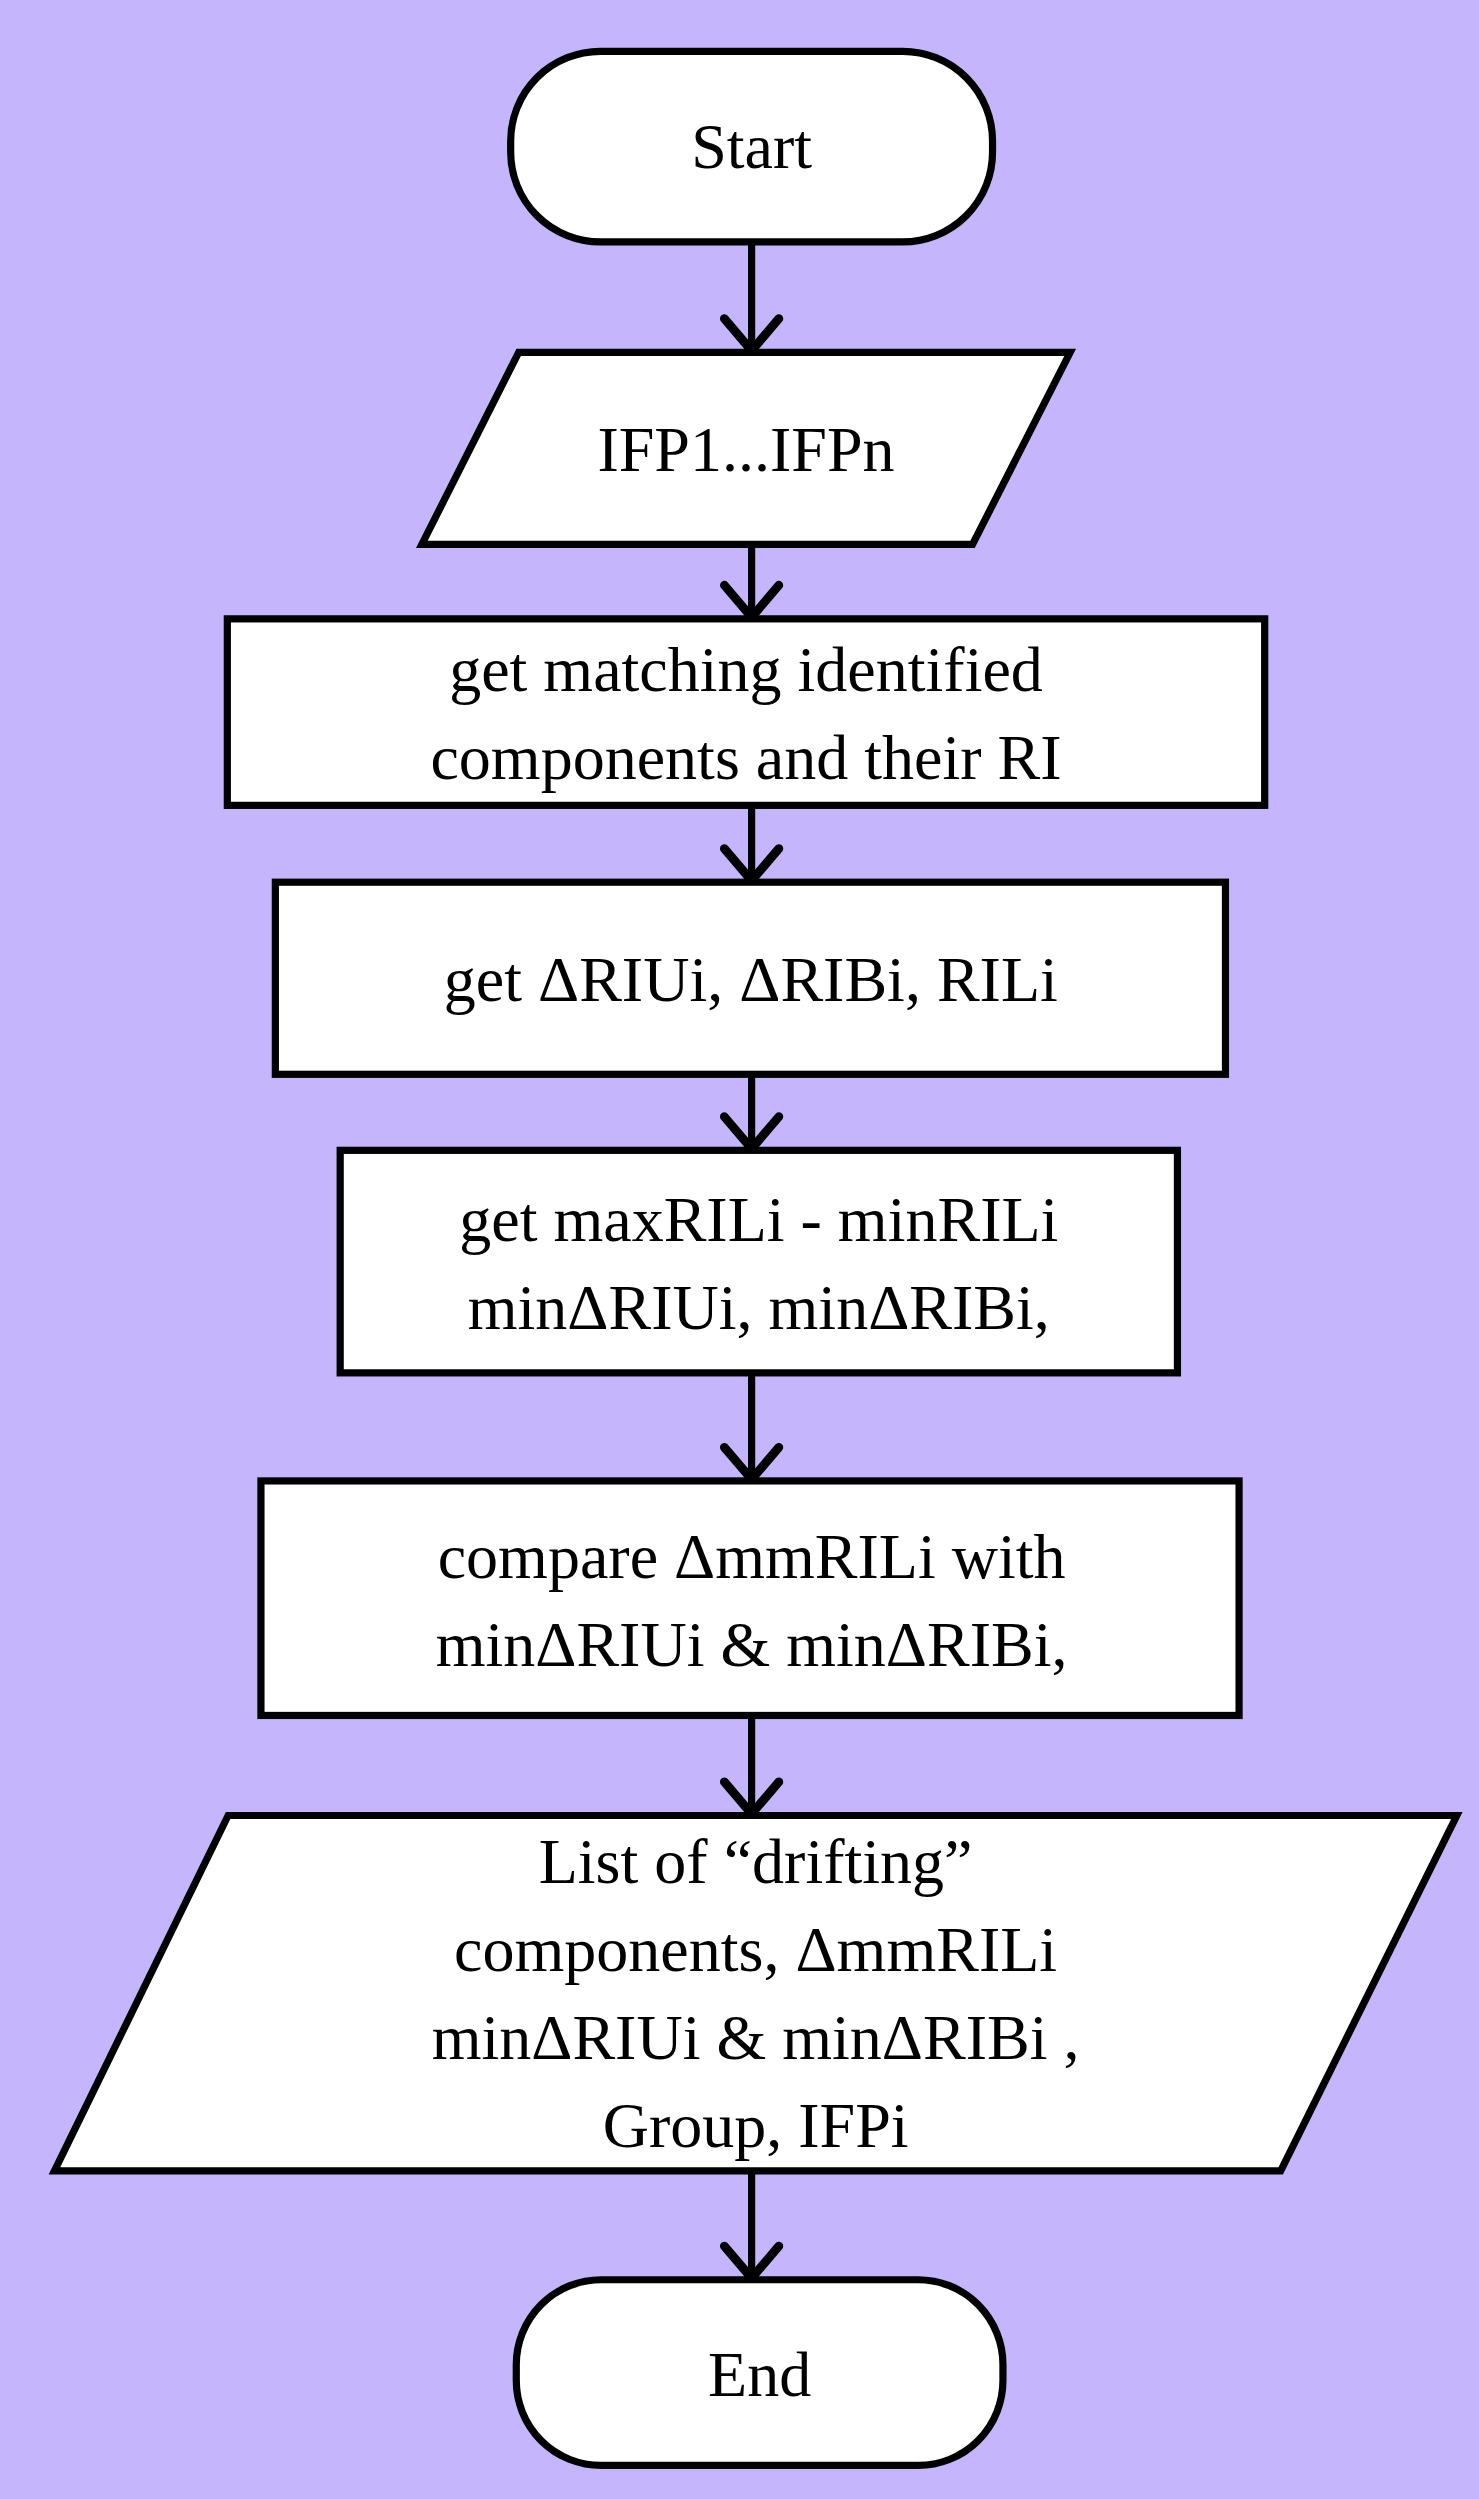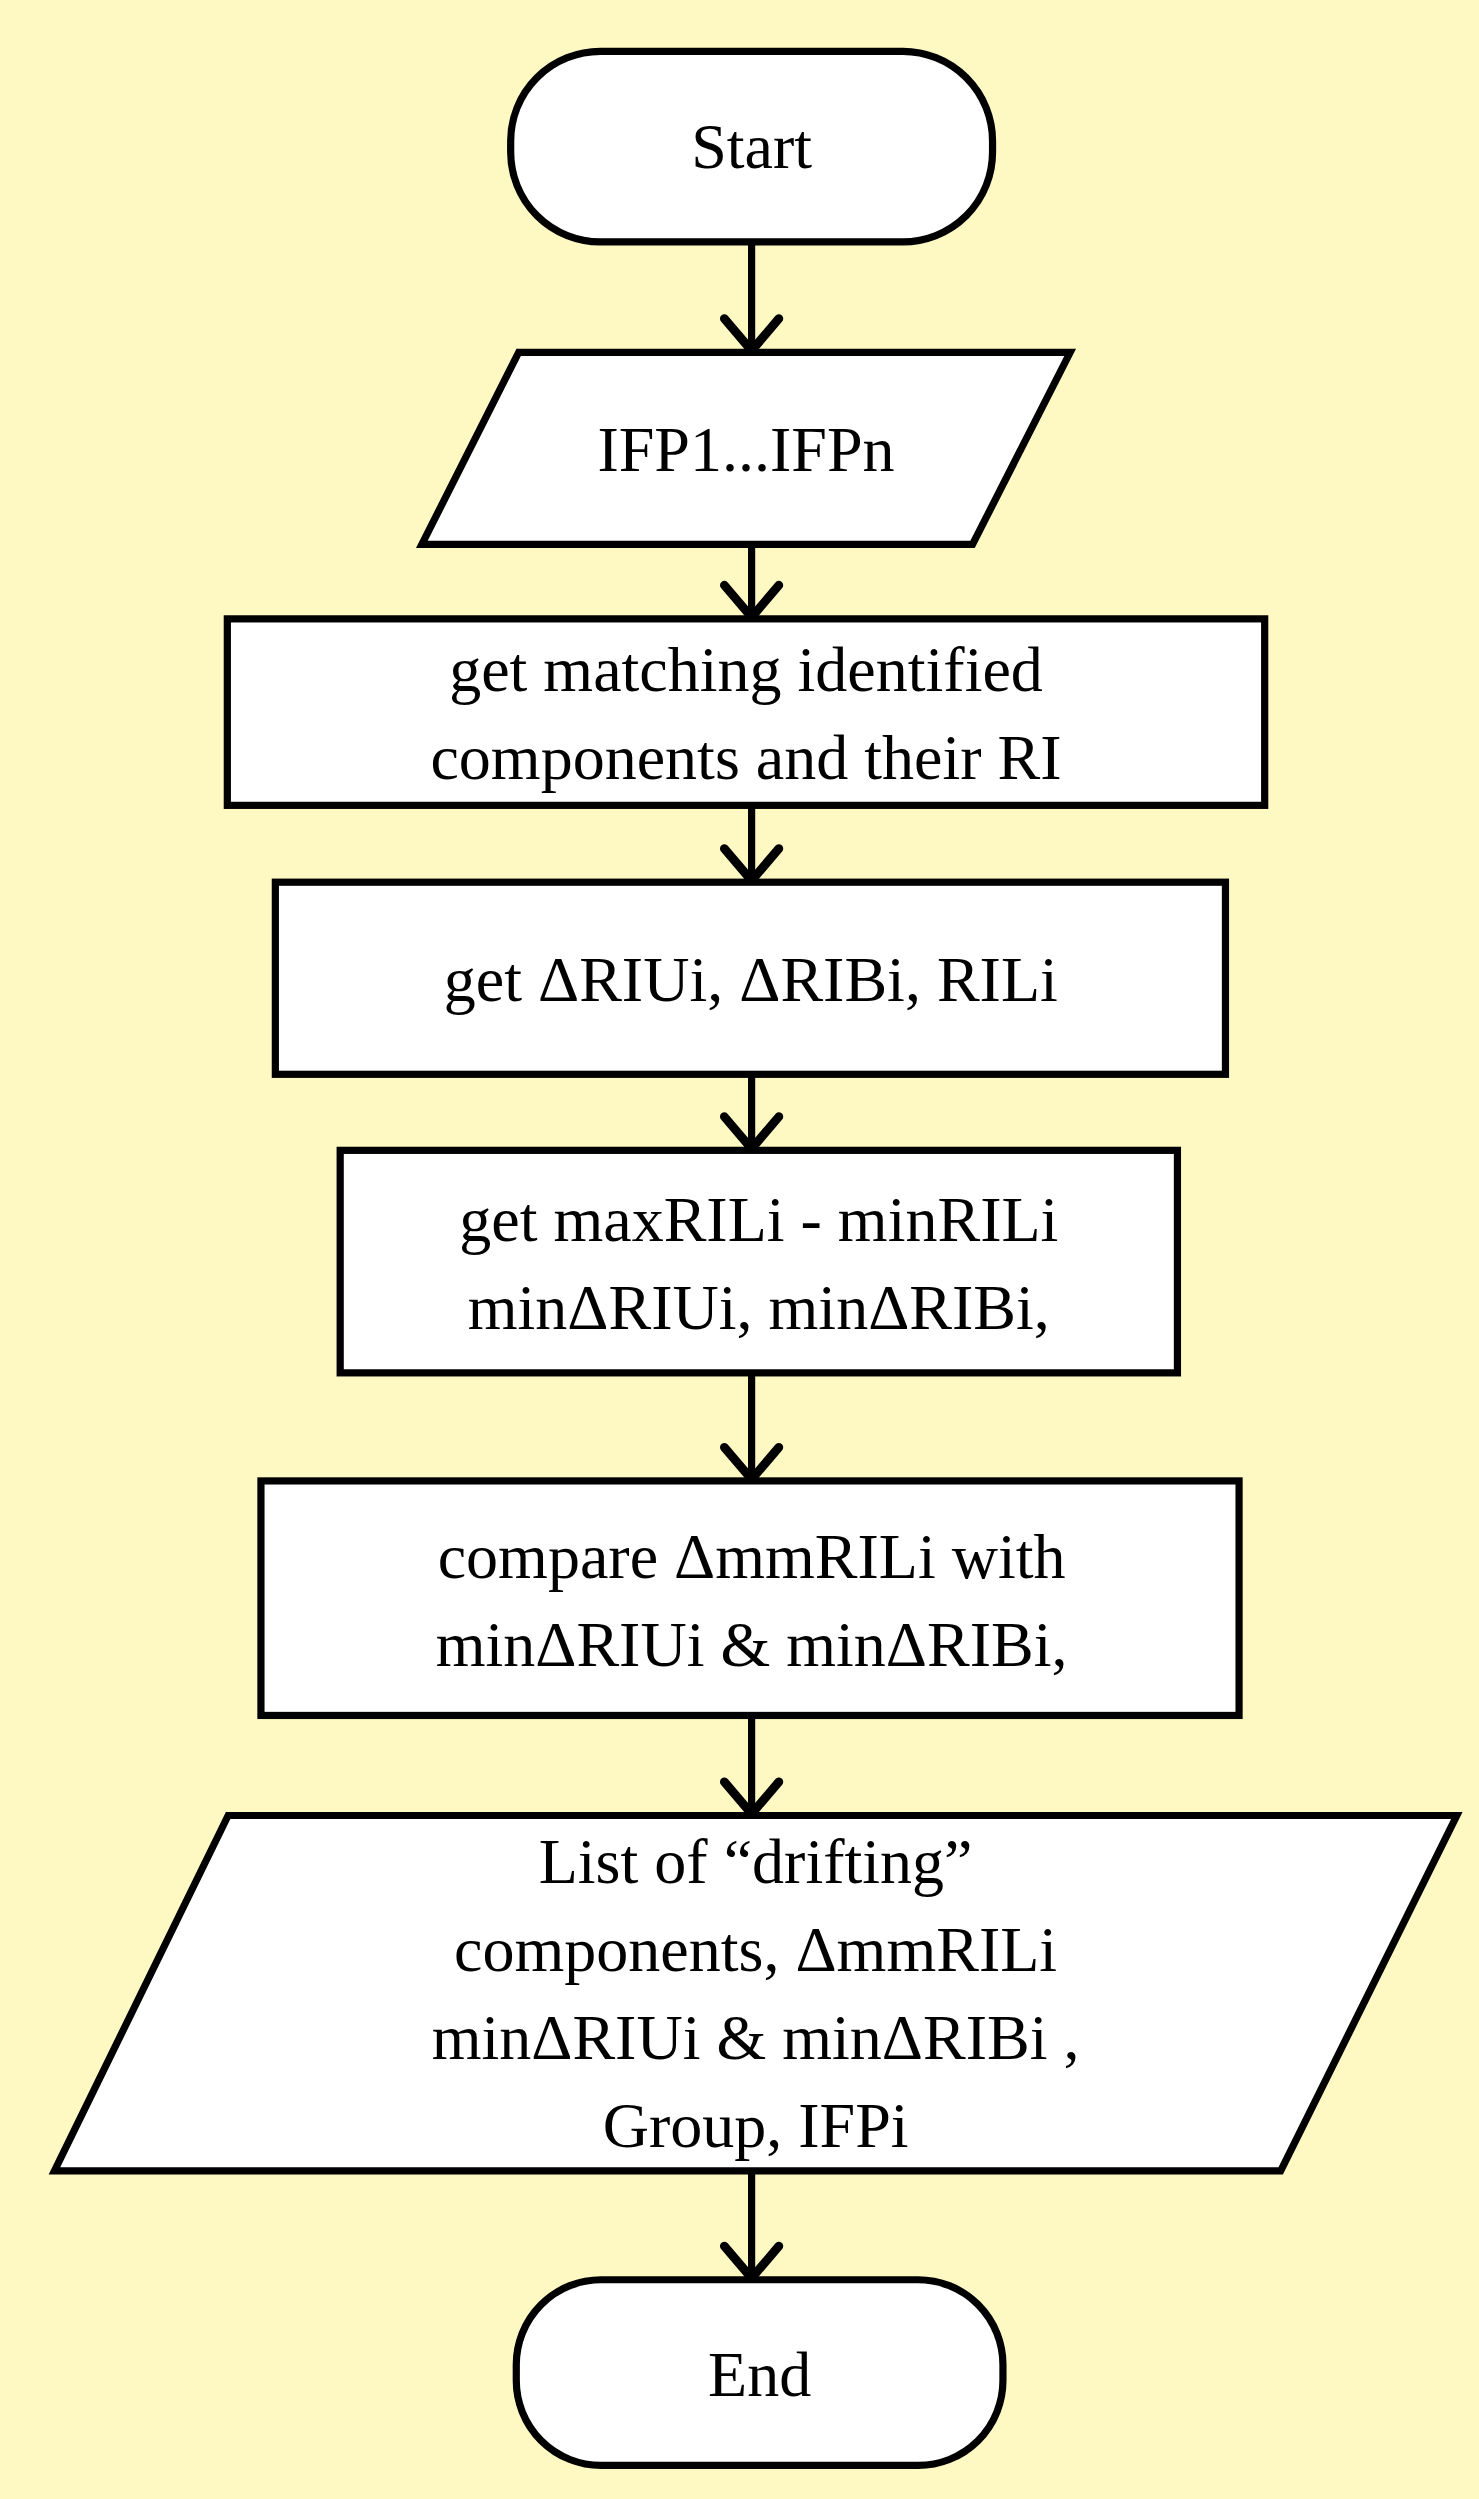--- a/index.html
+++ b/index.html
@@ -3,21 +3,21 @@
 <meta charset="utf-8">
 <style>
   html, body {
     margin: 0;
     padding: 0;
     background: #ffffff;
   }
   .page {
     width: 1480px;
     height: 2500px;
-    background: #fef9c3;
+    background: #c4b5fd;
     position: relative;
   }
   svg.flowchart {
     display: block;
     width: 1480px;
     height: 2500px;
   }
   .shape {
     fill: #ffffff;
     stroke: #000000;

